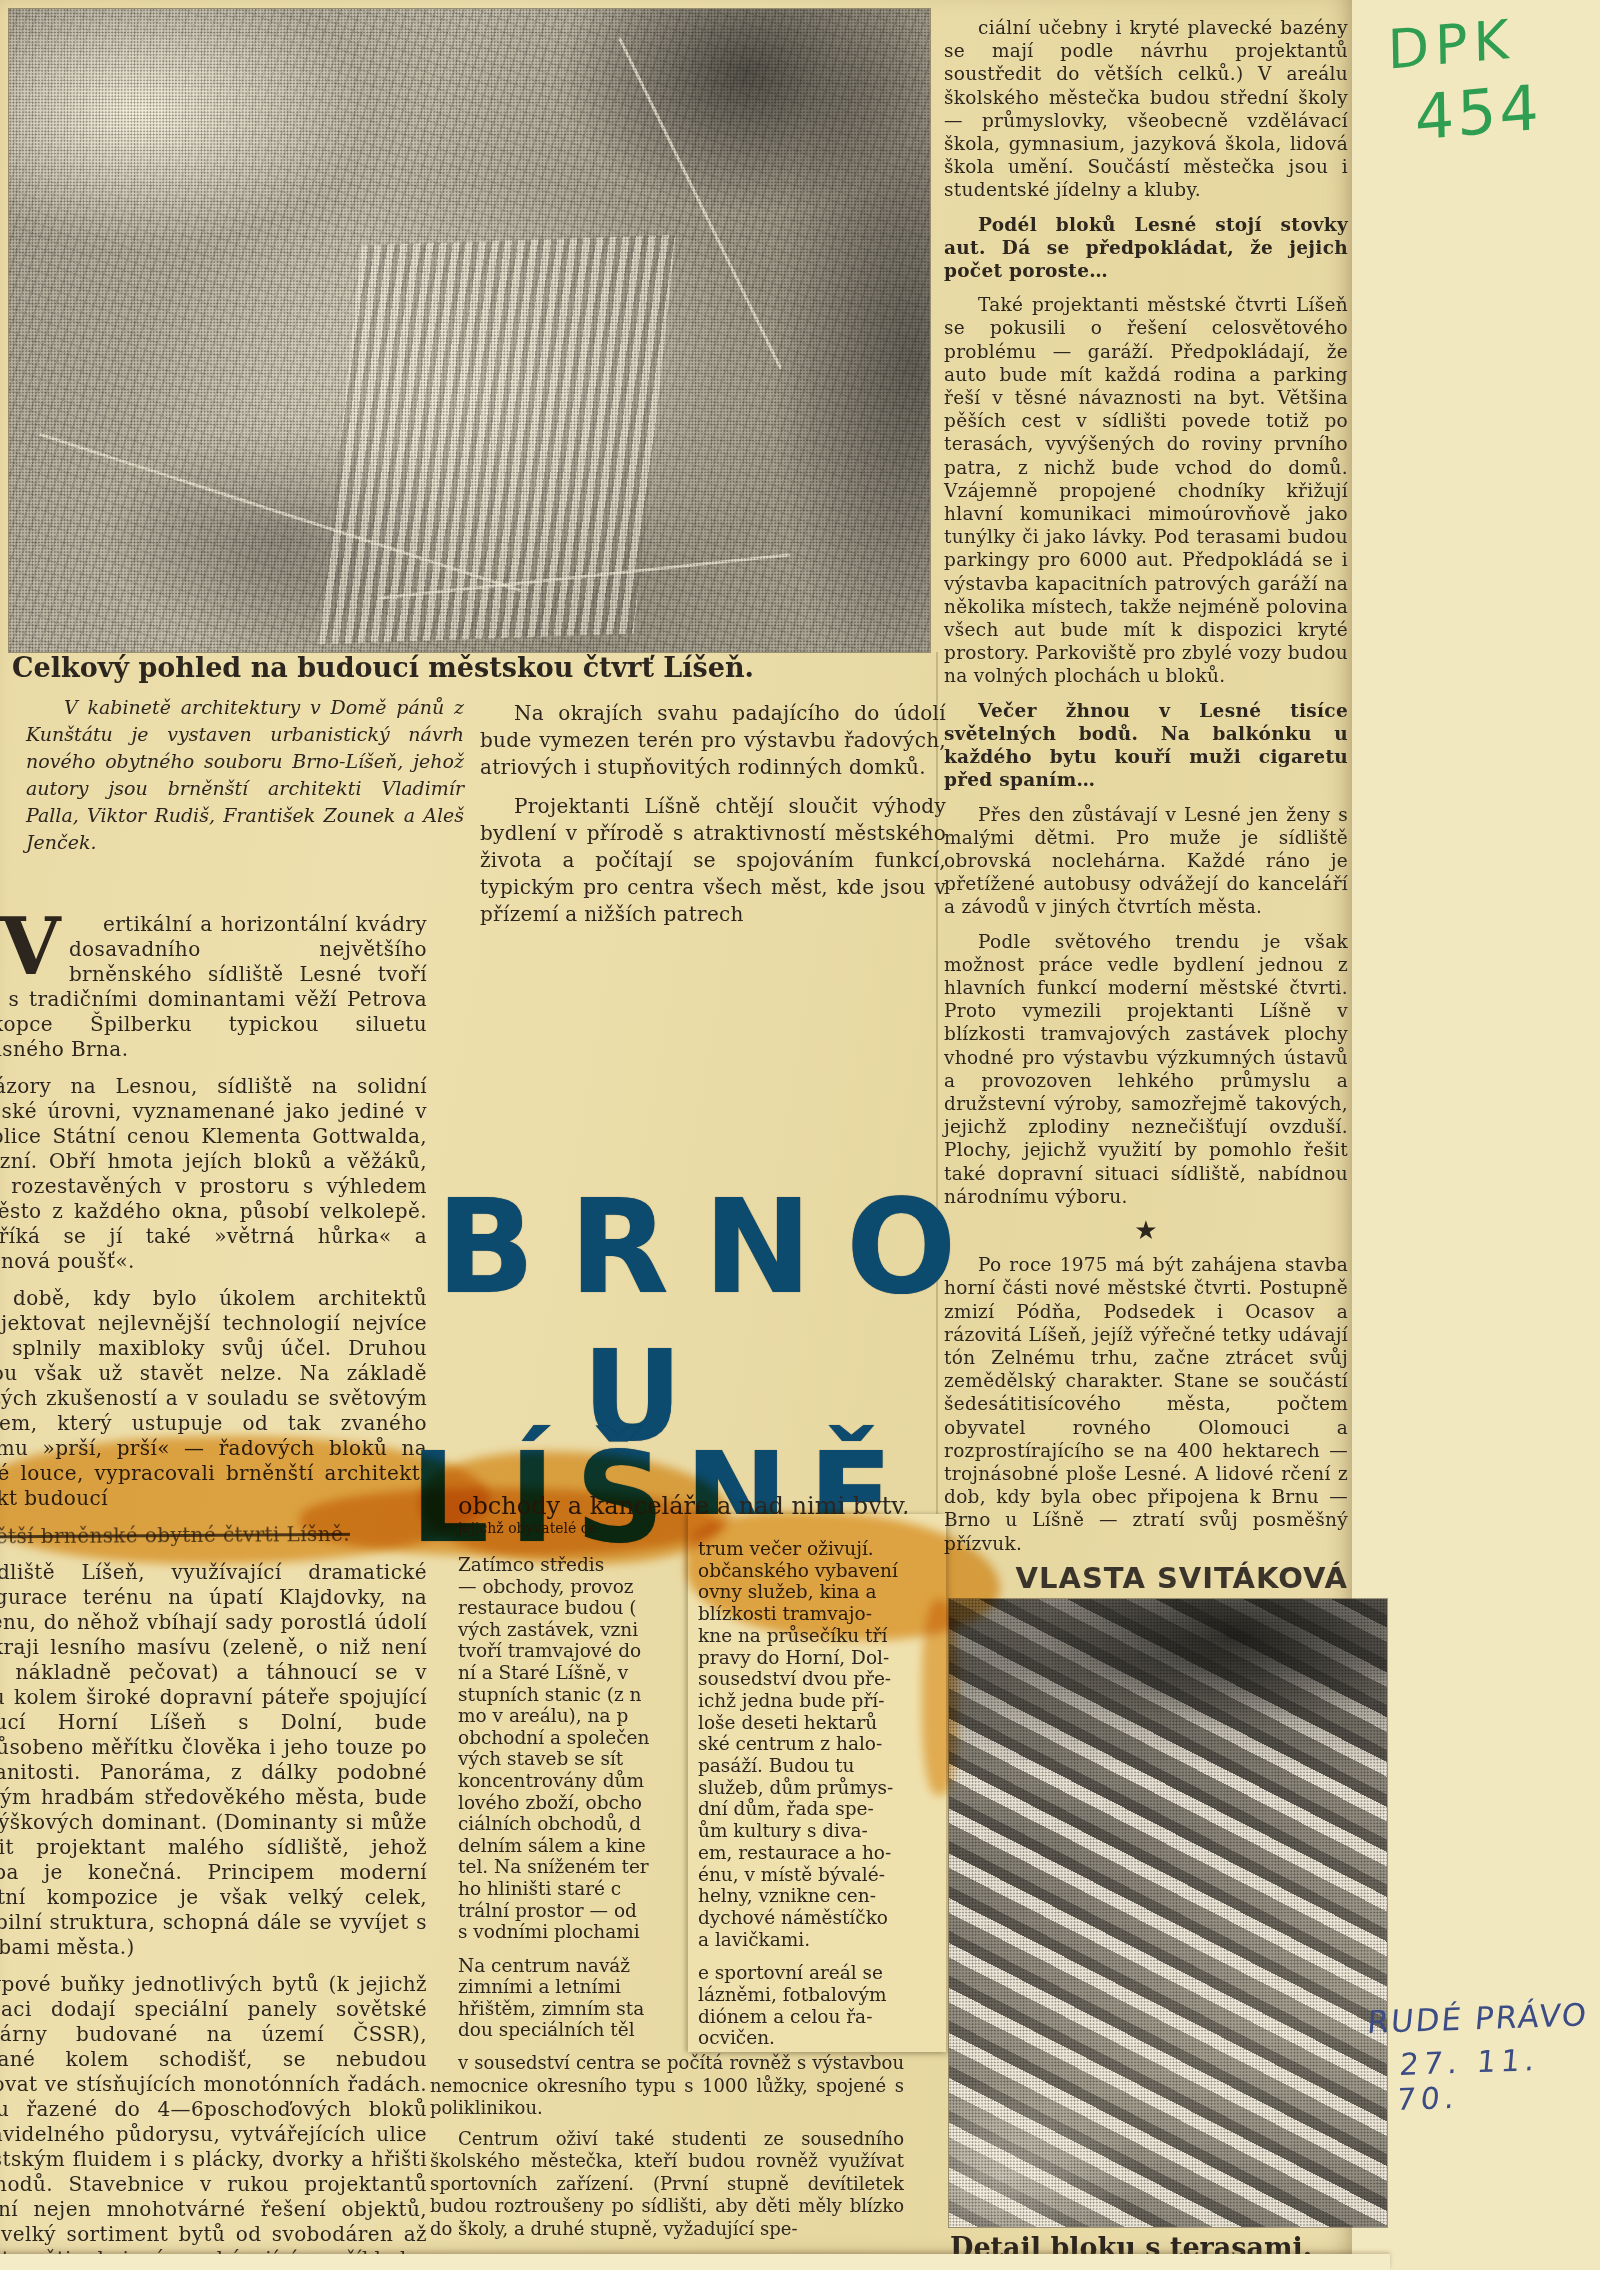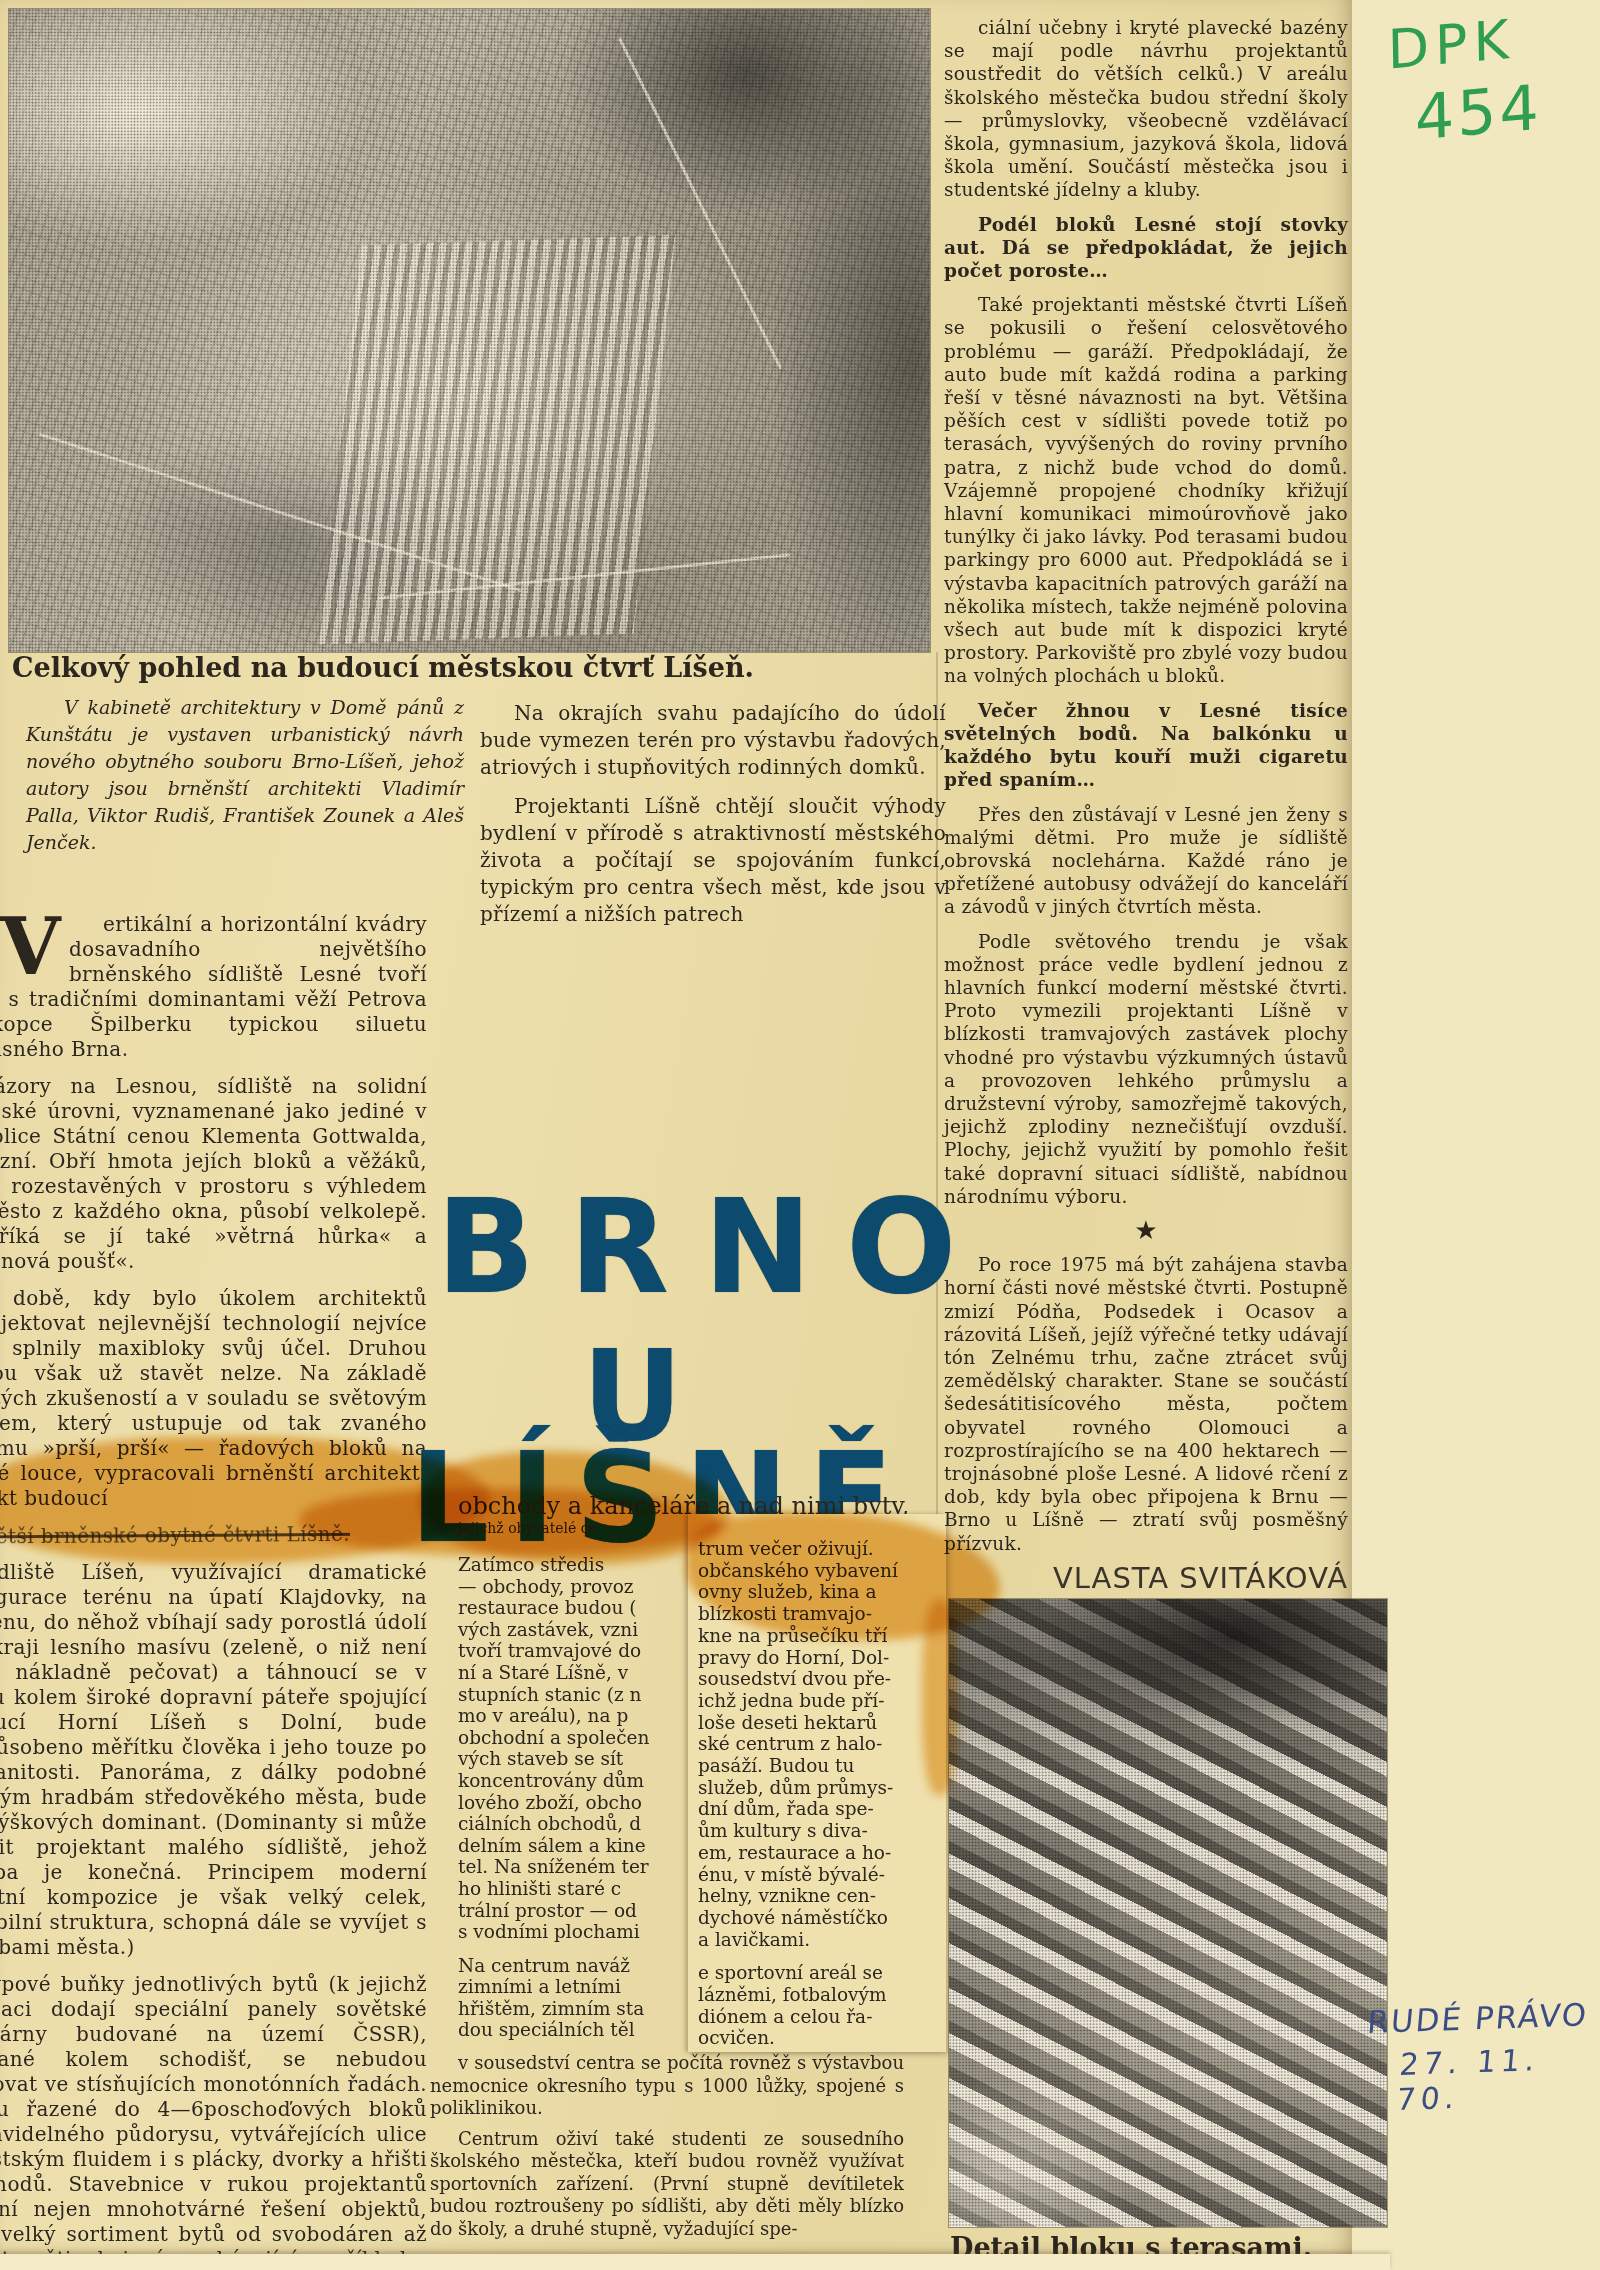--- a/index.html
+++ b/index.html
@@ -55,21 +55,21 @@
   .para{margin:0 0 12px;text-align:justify;text-indent:34px}
   .bold{font-weight:bold}
   #midcol{left:480px;top:700px;width:466px;font-size:20px;line-height:27px;letter-spacing:.3px}
   #leftcol{left:-58px;top:912px;width:485px;font-size:20px;line-height:25px;letter-spacing:.4px}
   .dropcap{float:left;font-size:78px;line-height:62px;font-weight:bold;margin:4px 8px 0 58px}
   .smudged{transform:rotate(-.4deg);filter:blur(.7px);color:rgba(45,38,28,.8);
            text-decoration:line-through;text-decoration-thickness:2.5px;text-indent:10px}
   #rightcol{left:944px;top:16px;width:404px;font-size:18.5px;line-height:23.2px;letter-spacing:.3px}
   #rightcol .para{margin-bottom:11px}
   .star{text-align:center !important;text-indent:0 !important;font-size:26px;margin:8px 0 16px}
-  #byline{text-align:right;font-family:"DejaVu Sans",sans-serif;font-weight:400;
+  #byline{text-align:right;font-family:"DejaVu Sans",sans-serif;font-weight:700;
           font-size:29px;letter-spacing:1px;color:#3a342b;margin-top:12px}
   
   .hl{position:absolute;font-family:"DejaVu Sans",sans-serif;font-weight:bold;color:#0c4a6e;
       line-height:1;text-shadow:0 0 1px rgba(40,35,25,.55)}
   #hl1{left:436px;top:1182px;font-size:130px;letter-spacing:34px}
   #hl2{left:582px;top:1334px;font-size:124px}
   #hl3{left:410px;top:1436px;font-size:124px;letter-spacing:20px}
   
   .nowrap{white-space:nowrap}
   #ph-wide{left:458px;top:1492px;font-size:24px}

